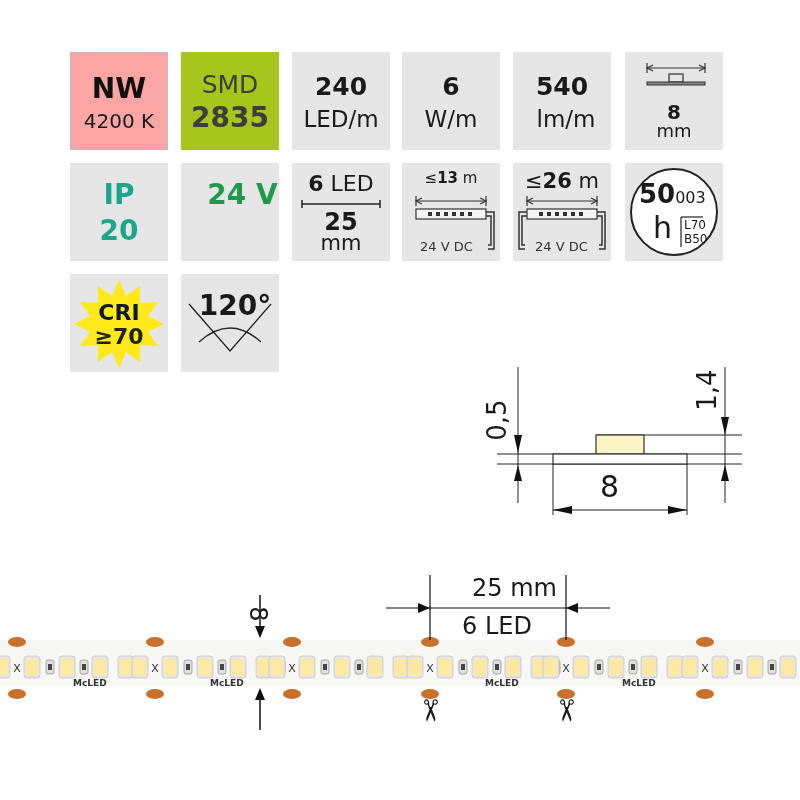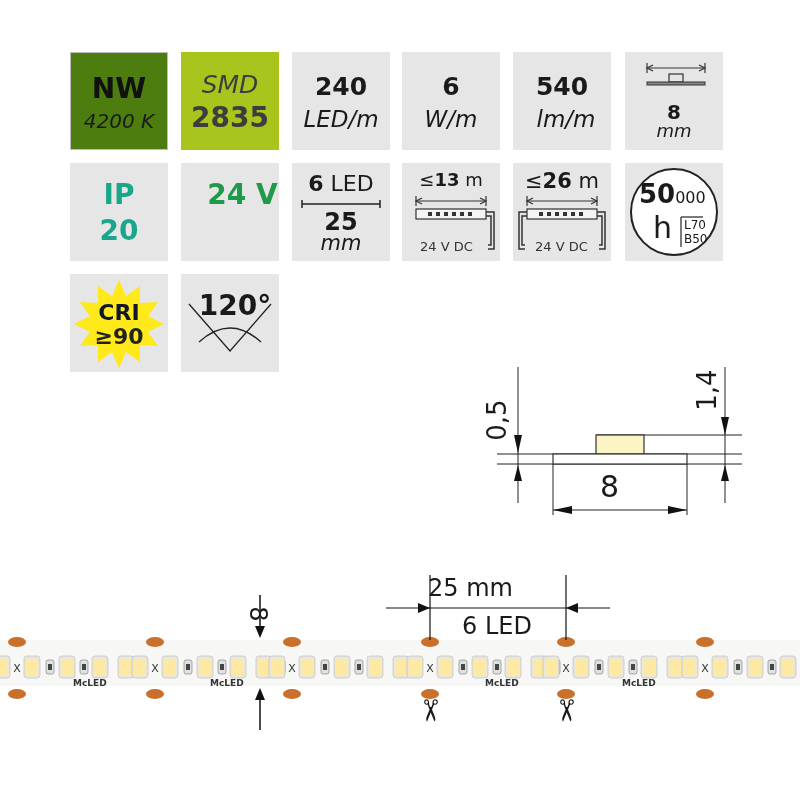--- a/index.html
+++ b/index.html
@@ -1,23 +1,23 @@
 <!DOCTYPE html>
 <html><head>
 <meta charset="utf-8">
 <style>
   * { margin:0; padding:0; box-sizing:border-box; }
   html, body { width:800px; height:800px; background:#ffffff; overflow:hidden; }
   body { position:relative; font-family:"DejaVu Sans", sans-serif; color:#1a1a1a; }
   .tile { position:absolute; width:98px; height:98px; background:#e6e6e6; text-align:center; }
-  .tile.white { background:#4d7c0f; border:1.5px solid #bdbdbd; }
+  .tile.white { background:#fca5a5; border:1.5px solid #bdbdbd; }
   .tile.green { background:#a7c51c; }
   .tile svg { position:absolute; left:0; top:0; }
   .l1 { position:absolute; left:0; right:0; font-size:25px; font-weight:bold; line-height:1; }
-  .l2 { position:absolute; left:0; right:0; font-size:23px; line-height:1;font-style:italic; }
+  .l2 { position:absolute; left:0; right:0; font-size:23px; line-height:1; }
   .abs { position:absolute; }
   .strip-wrap { position:absolute; left:0; top:560px; width:800px; height:200px; }
 </style>
 </head>
 <body>
 
 <div class="tile white" style="left:70px;top:52px;">
   <div class="l1" style="top:22px;font-size:28px;color:#111;">NW</div>
   <div class="l2" style="top:58px;font-size:20px;">4200 K</div>
 </div>
@@ -72,21 +72,21 @@
   <svg width="98" height="98">
     <line x1="10" y1="41" x2="88" y2="41" stroke="#222" stroke-width="1.5"></line>
     <line x1="10" y1="37" x2="10" y2="45" stroke="#222" stroke-width="1.5"></line>
     <line x1="88" y1="37" x2="88" y2="45" stroke="#222" stroke-width="1.5"></line>
   </svg>
   <div class="l1" style="top:47px;font-size:24px;">25</div>
   <div class="l2" style="top:70px;font-size:21px;">mm</div>
 </div>
 
 <div class="tile" style="left:402px;top:163px;">
-  <div class="abs" style="left:0;right:0;top:8px;font-size:18px;line-height:1;">
+  <div class="abs" style="left:0;right:0;top:8px;font-size:15px;line-height:1;">
     <span>≤</span><b>13</b> <span>m</span>
   </div>
   <svg width="98" height="98">
     <line x1="14" y1="38" x2="84" y2="38" stroke="#333" stroke-width="1.2"></line>
     <line x1="14" y1="33" x2="14" y2="43" stroke="#333" stroke-width="1.2"></line>
     <line x1="84" y1="33" x2="84" y2="43" stroke="#333" stroke-width="1.2"></line>
     <polyline points="20,35 14,38 20,41" fill="none" stroke="#333" stroke-width="1.2"></polyline>
     <polyline points="78,35 84,38 78,41" fill="none" stroke="#333" stroke-width="1.2"></polyline>
     <rect x="14" y="46" width="70" height="10" fill="#f4f4f4" stroke="#333" stroke-width="1.2"></rect>
     <g fill="#333">
@@ -130,33 +130,33 @@
   <div class="abs" style="left:22px;top:76px;font-size:13px;color:#333;">24 V DC</div>
 </div>
 
 <div class="tile" style="left:625px;top:163px;">
   <svg width="98" height="98">
     <circle cx="49" cy="49" r="43" fill="#ffffff" stroke="#222" stroke-width="2"></circle>
     <polyline points="56,54 56,84" stroke="#222" stroke-width="1.2" fill="none"></polyline>
     <line x1="56" y1="54" x2="78" y2="54" stroke="#222" stroke-width="1.2"></line>
   </svg>
   <div class="abs" style="left:14px;top:18px;line-height:1;">
-    <b style="font-size:26px;">50</b><span style="font-size:16px;">000</span>
+    <b style="font-size:26px;">50</b><span style="font-size:16px;">003</span>
   </div>
   <div class="abs" style="left:28px;top:50px;font-size:30px;line-height:1;">h</div>
   <div class="abs" style="left:59px;top:56px;font-size:12px;line-height:1;">L70</div>
   <div class="abs" style="left:59px;top:70px;font-size:12px;line-height:1;">B50</div>
 </div>
 
 <div class="tile" style="left:70px;top:274px;">
   <svg width="98" height="98">
     <polygon fill="#ffe91a" points="49,6 56,22 70,12 70,29 88,28 78,42 94,50 78,58 88,72 70,71 70,88 56,78 49,94 42,78 28,88 28,71 10,72 20,58 4,50 20,42 10,28 28,29 28,12 42,22"></polygon>
   </svg>
   <div class="l1" style="top:28px;font-size:22px;color:#0f172a;">CRI</div>
-  <div class="l1" style="top:52px;font-size:22px;color:#222;">≥90</div>
+  <div class="l1" style="top:52px;font-size:22px;color:#222;">≥70</div>
 </div>
 
 <div class="tile" style="left:181px;top:274px;">
   <svg width="98" height="98">
     <polyline points="8,30 49,77 90,30" fill="none" stroke="#222" stroke-width="1.3"></polyline>
     <path d="M 18 68 Q 49 40 80 68" fill="none" stroke="#222" stroke-width="1.3"></path>
   </svg>
   <div class="l1" style="top:18px;left:10px;font-size:28px;">120°</div>
 </div>
 
@@ -230,21 +230,21 @@
     <polygon points="255,66 265,66 260,78" fill="#111"></polygon>
     <line x1="260" y1="132" x2="260" y2="170" stroke="#111" stroke-width="1.5"></line>
     <polygon points="255,140 265,140 260,128" fill="#111"></polygon>
     <line x1="430" y1="15" x2="430" y2="80" stroke="#111" stroke-width="1.2"></line>
     <line x1="566" y1="15" x2="566" y2="80" stroke="#111" stroke-width="1.2"></line>
     <line x1="386" y1="48" x2="610" y2="48" stroke="#111" stroke-width="1.2"></line>
     <polygon points="430,48 418,43 418,53" fill="#111"></polygon>
     <polygon points="566,48 578,43 578,53" fill="#111"></polygon>
   </svg>
   <div class="abs" style="left:250px;top:40px;font-size:24px;transform:rotate(90deg);">8</div>
-  <div class="abs" style="left:428px;top:16px;font-size:24px;line-height:1;">25 mm</div>
+  <div class="abs" style="left:472px;top:16px;font-size:24px;line-height:1;">25 mm</div>
   <div class="abs" style="left:462px;top:54px;font-size:24px;line-height:1;">6 LED</div>
   <div class="abs" style="left:73px;top:118px;font-size:9px;font-weight:bold;color:#333;">McLED</div>
   <div class="abs" style="left:210px;top:118px;font-size:9px;font-weight:bold;color:#333;">McLED</div>
   <div class="abs" style="left:485px;top:118px;font-size:9px;font-weight:bold;color:#333;">McLED</div>
   <div class="abs" style="left:622px;top:118px;font-size:9px;font-weight:bold;color:#333;">McLED</div>
   <div class="abs" style="left:418px;top:133px;font-size:30px;transform:rotate(90deg);">✂</div>
   <div class="abs" style="left:554px;top:133px;font-size:30px;transform:rotate(90deg);">✂</div>
 </div>
 
 </body></html>

